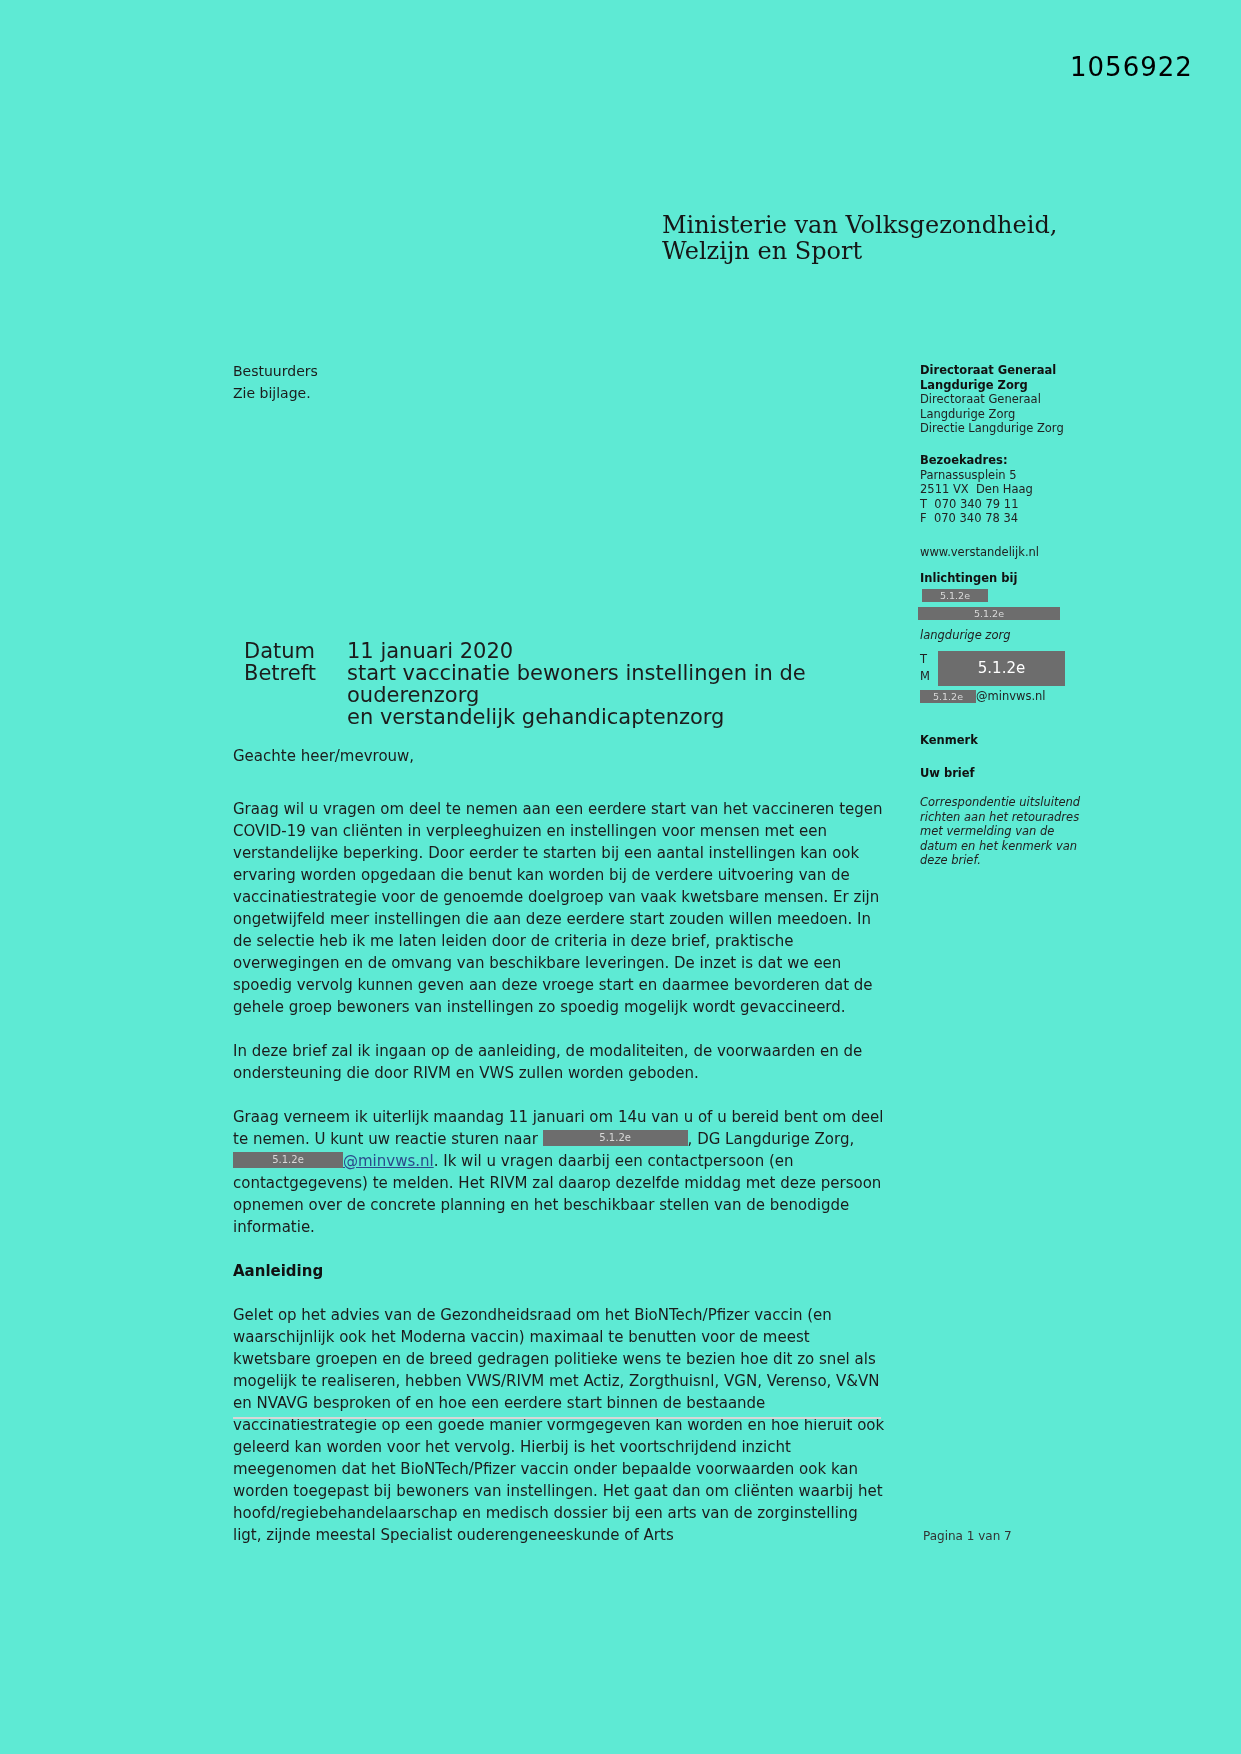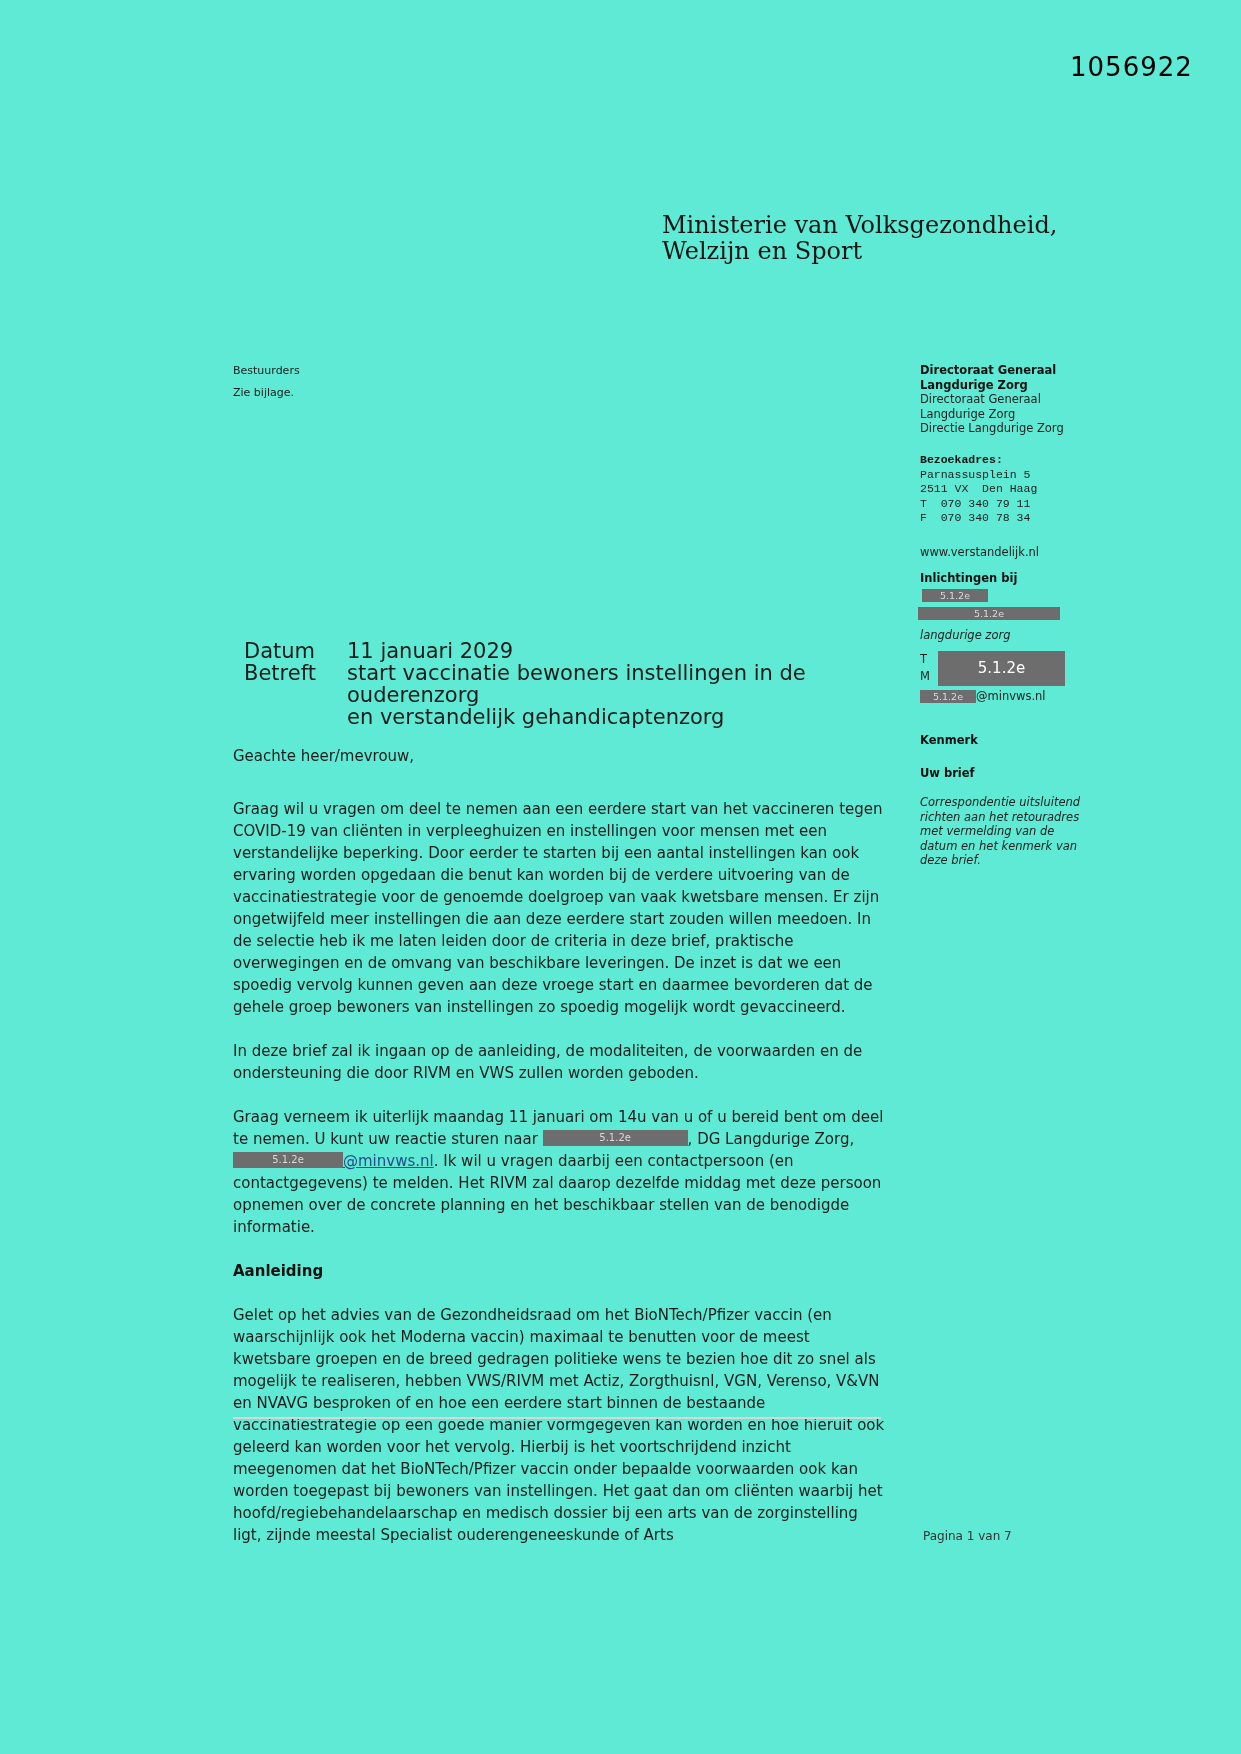--- a/index.html
+++ b/index.html
@@ -15,21 +15,21 @@
     position:absolute;left:1070px;top:52px;
     font-size:26px;color:#000;letter-spacing:1px;
   }
   .ministry{
     position:absolute;left:662px;top:212px;
     font-family:"DejaVu Serif", serif;
     font-size:24px;line-height:26px;color:#161616;
   }
   .recipient{
     position:absolute;left:233px;top:360px;
-    font-size:11px;line-height:22px;
+    font-size:14px;line-height:22px;
   }
   
   .sidebar{position:absolute;left:920px;top:0;width:175px;font-size:11.5px;line-height:14.5px;color:#222;}
   .sb{position:absolute;left:0;}
   .sb b{font-weight:bold;color:#111;}
   .keep-space{white-space:pre-wrap;}
   .italic{font-style:italic;}
   .redact{
     background:#6d6d6d;color:#d9d9d9;
     display:inline-block;text-align:center;
@@ -92,21 +92,21 @@
   <div class="sidebar">
 
     <div class="sb" style="top:363px;">
       <b>Directoraat Generaal</b><br>
       <b>Langdurige Zorg</b><br>
       <span>Directoraat Generaal</span><br>
       <span>Langdurige Zorg</span><br>
       <span>Directie Langdurige Zorg</span>
     </div>
 
-    <div class="sb" style="top:453px;font-family:Liberation Mono, monospace;">
+    <div class="sb" style="top:453px;">
       <b>Bezoekadres:</b><br>
       <span>Parnassusplein 5</span><br>
       <span class="keep-space">2511 VX  Den Haag</span><br>
       <span class="keep-space">T  070 340 79 11</span><br>
       <span class="keep-space">F  070 340 78 34</span>
     </div>
 
     <div class="sb" style="top:545px;">www.verstandelijk.nl</div>
 
     <div class="sb" style="top:571px;">
@@ -136,21 +136,21 @@
 
     <div class="sb" style="top:766px;">
       <b>Uw brief</b>
     </div>
 
     <div class="sb italic" style="top:795px;width:165px;">Correspondentie uitsluitend richten aan het retouradres met vermelding van de datum en het kenmerk van deze brief.</div>
   </div>
 
   <div class="meta">
     <div>Datum</div>
-    <div>11 januari 2029</div>
+    <div>11 januari 2020</div>
     <div>Betreft</div>
     <div>
       <div>start vaccinatie bewoners instellingen in de ouderenzorg</div>
       <div>en verstandelijk gehandicaptenzorg</div>
     </div>
   </div>
 
   <div class="body">
     <p class="salutation">Geachte heer/mevrouw,</p>
 

